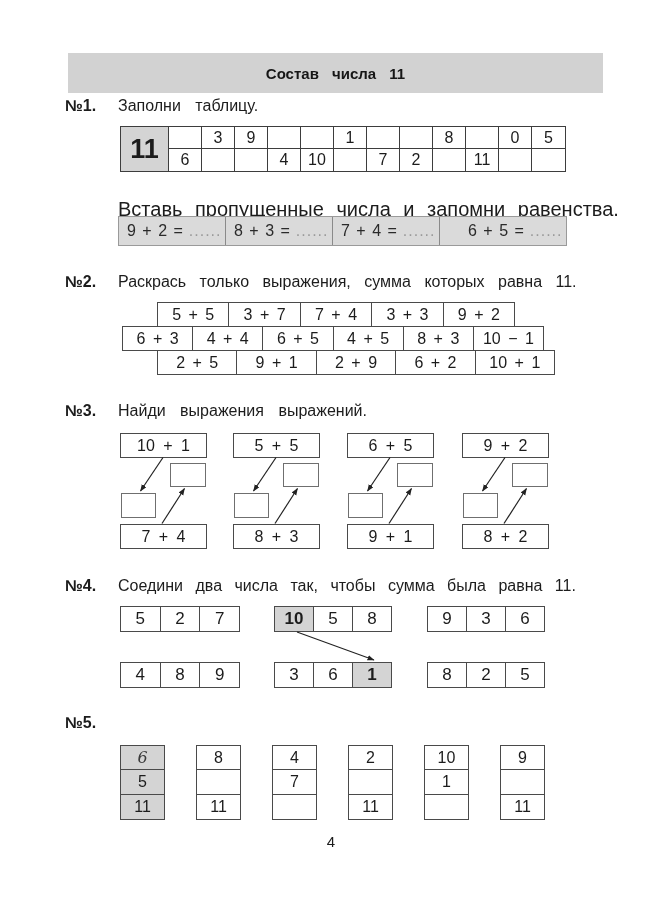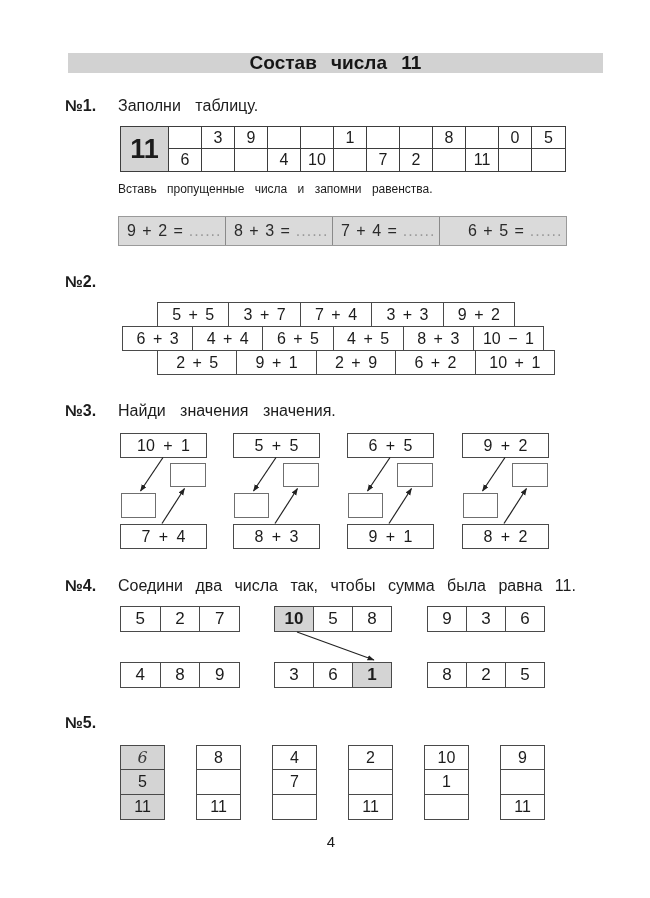--- a/index.html
+++ b/index.html
@@ -2,38 +2,38 @@
 <html style="--shade: #d4d4d4; --bar: #d2d2d2; --eqbar: #dadada;"><head>
 <meta charset="utf-8">
 <style>
   html,body { margin:0; padding:0; background:#fff; }
   .page {
     position:relative; width:650px; height:898px; background:#ffffff;
     font-family:"Liberation Sans", sans-serif; color:#1c1c1c; overflow:hidden;
   }
   
   .title-bar {
-    position:absolute; left:68px; top:53px; width:535px; height:20px;
+    position:absolute; left:68px; top:53px; width:535px; height:40px;
     background:var(--bar,#d2d2d2); display:flex; align-items:center; justify-content:center;
-    font-weight:bold; font-size:19px; word-spacing:9px; color:#161616;
+    font-weight:bold; font-size:15px; word-spacing:9px; color:#161616;
   }
   
   .heading { position:absolute; left:65px; width:545px; font-size:16px; display:flex; white-space:nowrap; }
   .heading .num { font-weight:bold; width:53px; flex:none; }
   .ws10 { word-spacing:10px; } .ws9 { word-spacing:9px; } .ws8 { word-spacing:8px; }
   
   .t1 { position:absolute; left:120px; top:126px; display:flex; border:1px solid #3d3d3d; background:#fff; }
   .t1-head { width:47px; background:var(--shade,#d4d4d4); display:flex; align-items:center; justify-content:center;
              font-weight:bold; font-size:27px; border-right:1px solid #3d3d3d; }
   .t1-grid { display:grid; grid-template-columns:repeat(12,33px); grid-auto-rows:22px; }
   .t1-grid .c { border-right:1px solid #3d3d3d; border-bottom:1px solid #3d3d3d;
                 display:flex; align-items:center; justify-content:center; font-size:16px; }
   .t1-grid .c:nth-child(12n) { border-right:none; }
   .t1-grid .c.r2 { border-bottom:none; }
-  .instr2 { position:absolute; left:118px; top:182px; font-size:12px; word-spacing:7px; white-space:nowrap; }
+  .instr2 { position:absolute; left:118px; top:198px; font-size:20px; word-spacing:7px; white-space:nowrap; }
   
   .eqbar { position:absolute; left:118px; top:216px; width:449px; height:30px; box-sizing:border-box;
            background:var(--eqbar,#dadada); border:1px solid #9a9a9a; display:flex; }
   .eq { flex:1; display:flex; align-items:center; padding-left:8px; font-size:16px;
         border-right:1px solid #8a8a8a; word-spacing:2px; color:#2a2a2a; }
   .eq:last-child { border-right:none;margin-left:20px; }
   .eq .dots { color:#9a9a9a; letter-spacing:1px; margin-left:6px; }
   
   .brick { position:absolute; height:25px; display:flex; border:1px solid #4a4a4a; box-sizing:border-box; background:#fff; }
   .b1 { left:157px; top:302px; width:358px; }
@@ -125,20 +125,21 @@
       <span class="dots">......</span>
     </div>
     <div class="eq">
       <span>6 + 5 =</span>
       <span class="dots">......</span>
     </div>
   </div>
 
   <div class="heading" style="top:273px">
     <span class="num">№2.</span>
+    <span class="ws9">Раскрась только выражения, сумма которых равна 11.</span>
   </div>
 
   <div class="brick b1">
     <div class="c">5 + 5</div>
     <div class="c">3 + 7</div>
     <div class="c">7 + 4</div>
     <div class="c">3 + 3</div>
     <div class="c">9 + 2</div>
   </div>
   <div class="brick b2">
@@ -152,21 +153,21 @@
   <div class="brick b3">
     <div class="c">2 + 5</div>
     <div class="c">9 + 1</div>
     <div class="c">2 + 9</div>
     <div class="c">6 + 2</div>
     <div class="c">10 + 1</div>
   </div>
 
   <div class="heading" style="top:402px">
     <span class="num">№3.</span>
-    <span class="ws10">Найди значения значения.</span>
+    <span class="ws10">Найди выражения выражений.</span>
   </div>
 
   <div class="g3" style="left:120px">
     <div class="box top">10 + 1</div>
     <div class="sq ur"></div>
     <div class="sq ll"></div>
     <div class="box bot">7 + 4</div>
     <svg width="87" height="120" viewBox="0 0 87 120">
       <defs>
           <marker id="a1" markerWidth="8" markerHeight="8" refX="6.5" refY="2.75" orient="auto" markerUnits="userSpaceOnUse">

